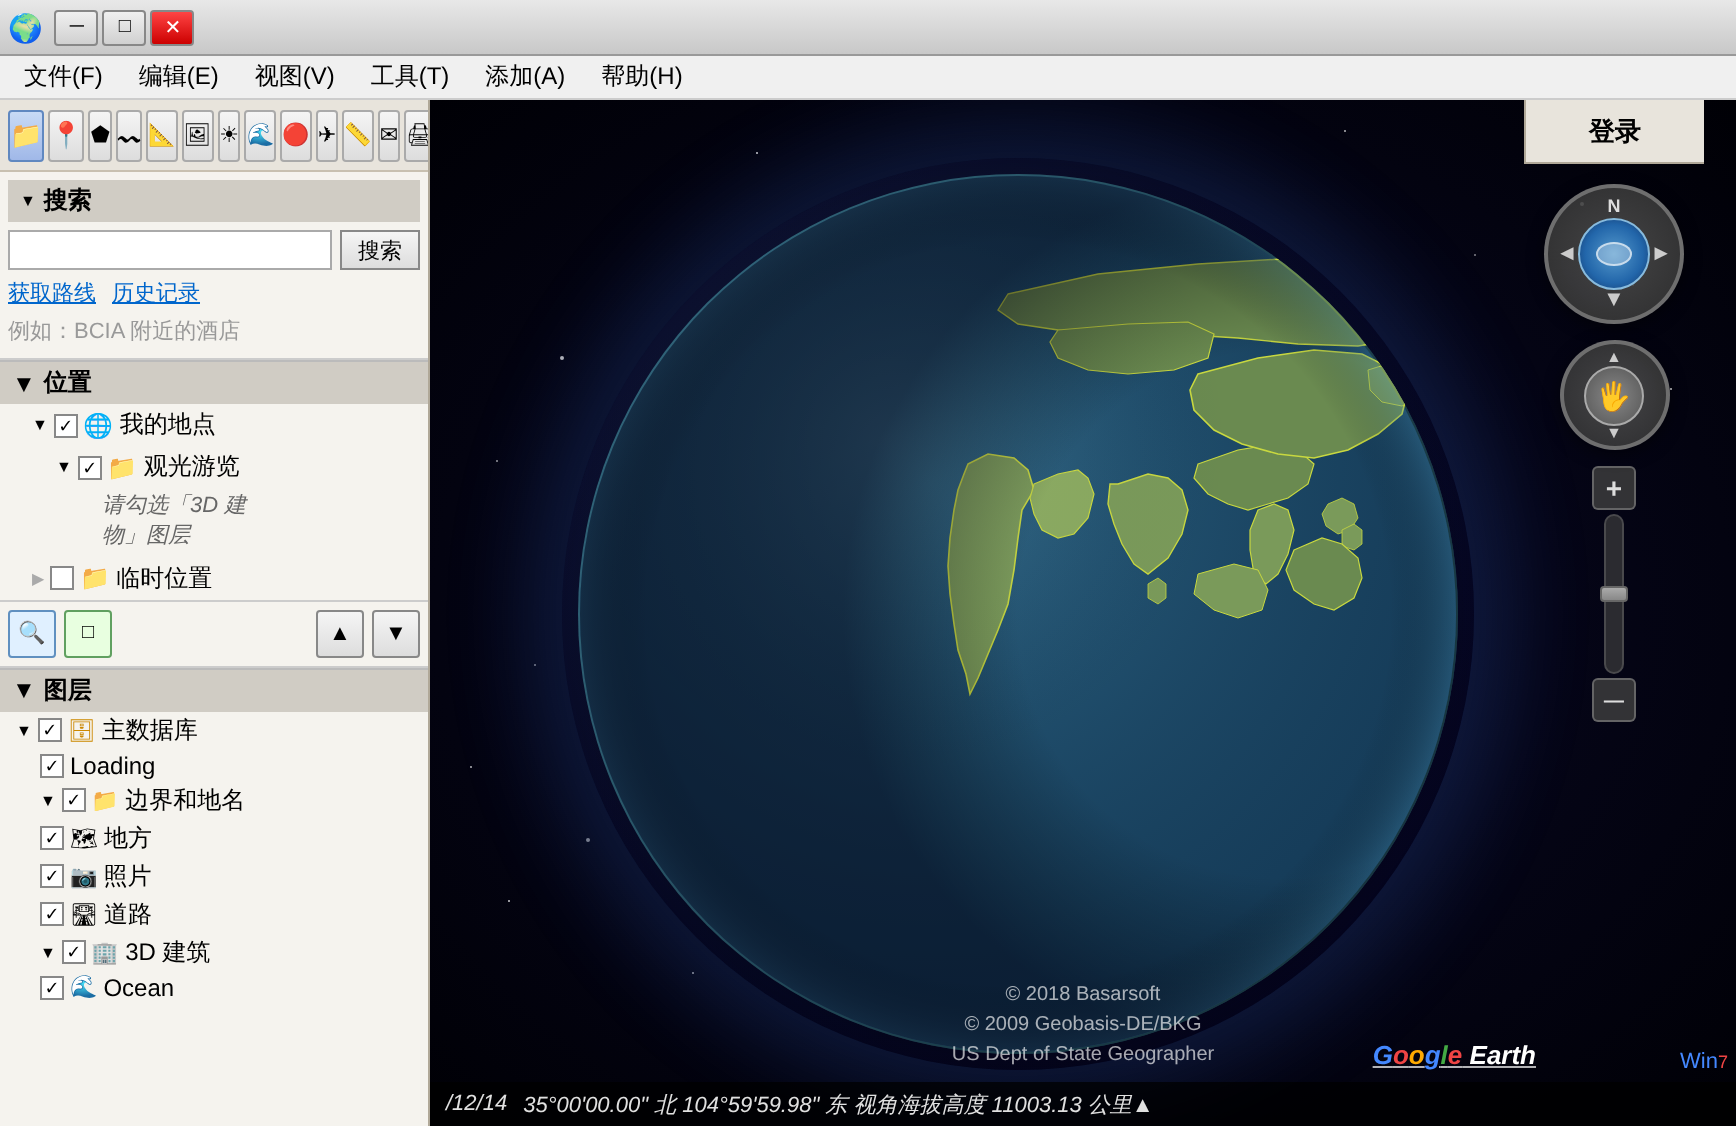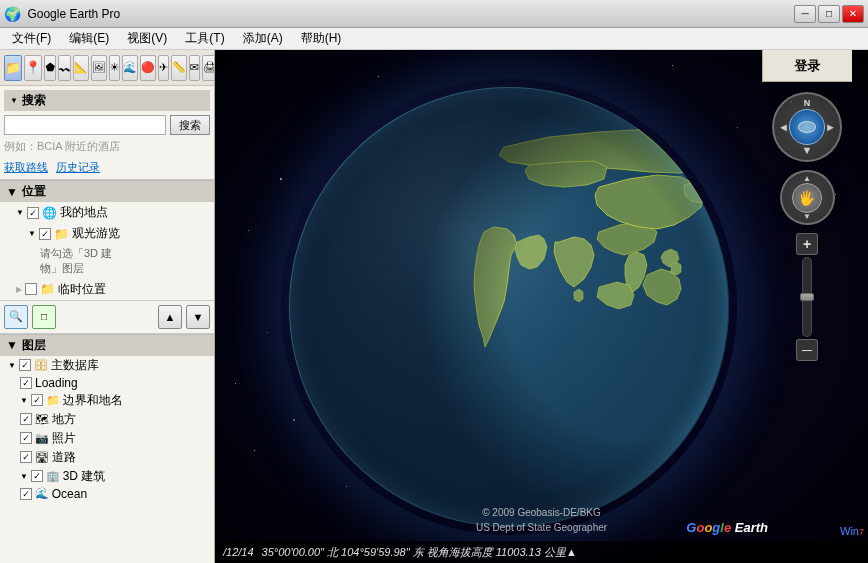--- a/index.html
+++ b/index.html
@@ -158,21 +158,21 @@
       align-items: center;
       gap: 3px;
       font-size: 12px;
       cursor: pointer;
     }
     .checkbox { width: 12px; height: 12px; border: 1px solid #888; background: white; display: inline-flex; align-items: center; justify-content: center; font-size: 9px; flex-shrink: 0; }
     .folder-icon { font-size: 12px; color: #e8c060; }
     .tree-label { font-size: 12px; text-align: center; }
     .indent1 { padding-left: 16px; }
     .indent2 { padding-left: 28px; }
-    .indent3 { padding-left: 40px; }
+    .indent3 { padding-left: 51px; font-style: italic; }
 
     
     #nav-buttons {
       display: flex;
       gap: 4px;
       padding: 4px;
       border-top: 1px solid #ccc;
       border-bottom: 1px solid #ccc;
       align-items: center;
       flex-shrink: 0;
@@ -419,20 +419,21 @@
     }
     #google-earth-watermark {
       position: absolute;
       bottom: 28px;
       right: 100px;
       color: rgba(255,255,255,0.7);
       font-size: 13px;
       font-style: italic;
       font-weight: bold;
       pointer-events: none;
+      text-decoration: underline;
     }
 
     
     #win7-watermark {
       position: absolute;
       bottom: 26px;
       right: 4px;
       font-size: 9px;
       color: rgba(255,255,255,0.5);
       text-align: right;
@@ -448,21 +449,20 @@
       position: absolute;
       background: white;
       border-radius: 50%;
     }
   </style>
 </head>
 <body>
 
 <div id="titlebar">
   <span style="font-size:14px;">🌍</span>
-  <span style="font-size:12px;color:#000;flex:1;">Google Earth Pro</span>
   <div style="display:flex;gap:2px;">
     <button class="win-btn">─</button>
     <button class="win-btn">□</button>
     <button class="win-btn close">✕</button>
   </div>
 </div>
 
 <div id="menubar">
   <span class="menu-item">文件(F)</span>
   <span class="menu-item">编辑(E)</span>
@@ -495,25 +495,25 @@
 
     <div id="search-section">
       <div class="section-header">
         <span class="arrow">▼</span>
         <span>搜索</span>
       </div>
       <div id="search-row">
         <input type="text" id="search-input-field" style="">
         <button id="search-btn">搜索</button>
       </div>
-      <div id="search-hint">例如：BCIA 附近的酒店</div>
       <div id="search-links">
         <span class="search-link">获取路线</span>
         <span class="search-link">历史记录</span>
       </div>
+      <div id="search-hint">例如：BCIA 附近的酒店</div>
     </div>
 
     <div id="position-section">
       <div class="tree-section-header">
         <span class="arrow">▼</span>
         <span>位置</span>
       </div>
 
       <div class="tree-item indent1">
         <span style="font-size:8px;">▼</span>
@@ -690,20 +690,21 @@
           <radialGradient id="shadow" cx="80%" cy="50%" r="50%">
             <stop offset="60%" stop-color="transparent"></stop>
             <stop offset="100%" stop-color="#000010" stop-opacity="0.5"></stop>
           </radialGradient>
           <circle cx="220" cy="220" r="219" fill="url(#shadow)"></circle>
         </svg>
       </div>
     </div>
 
     <div id="copyright-text">
+      <div>© 2018 Basarsoft</div>
       <div>© 2009 Geobasis-DE/BKG</div>
       <div>US Dept of State Geographer</div>
     </div>
 
     <div id="google-earth-watermark">
       <span style="color:#4488ff;">G</span><span style="color:#ee4444;">o</span><span style="color:#ffaa00;">o</span><span style="color:#4488ff;">g</span><span style="color:#44aa44;">l</span><span style="color:#ee4444;">e</span><span style="color:#fff;"> Earth</span>
     </div>
 
     <div id="win7-watermark">
       <span style="color:#4488ff;font-size:11px;">Win</span><span style="color:#ee4444;font-size:9px;">7</span>

